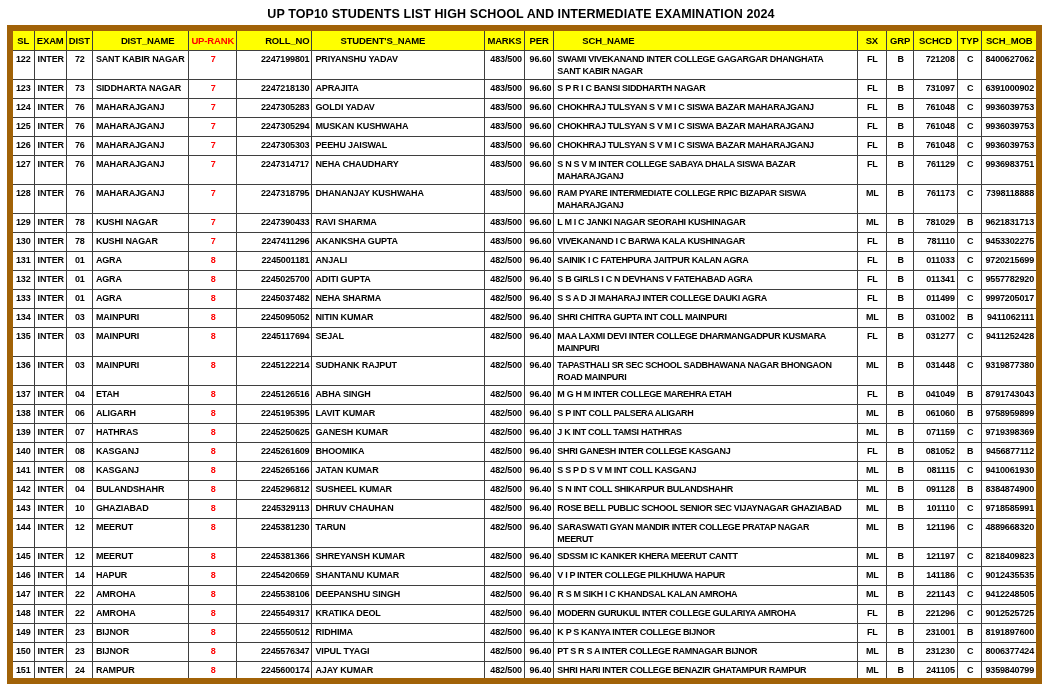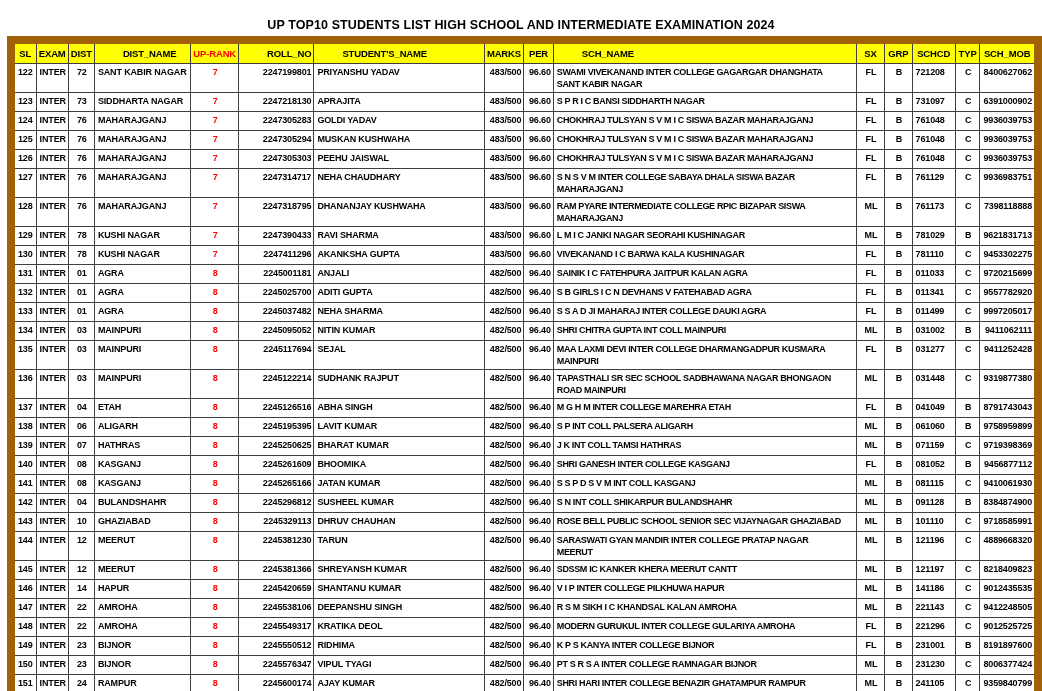--- a/index.html
+++ b/index.html
@@ -5,31 +5,31 @@
   html,body{margin:0;padding:0;background:#ffffff;}
   .page{
     position:relative;
     width:1042px;height:691px;
     background:#fff;
     font-family:"Liberation Sans",sans-serif;
     color:#000;
     overflow:hidden;
   }
   .title{
-    padding-top:18px;
+    padding-top:7px;
     text-align:center;
     font-weight:bold;
     font-size:12.5px;
     letter-spacing:0.1px;
   }
   table{
     border-collapse:collapse;
     table-layout:fixed;
     margin:4px 0 0 7px;
-    border:8px solid #a16207;
+    border:6px solid #a16207;
   }
   th,td{
     border:1px solid var(--grid,#3f3f3f);
     font-weight:bold;
     font-size:9px;
     line-height:12px;
     padding:2px 2px 2px 3px;
     vertical-align:top;
     letter-spacing:-0.15px;
     overflow:hidden;
@@ -50,21 +50,21 @@
   .c-exam{text-align:left;}
   .c-dist{text-align:center;}
   .c-dist_name{text-align:left;}
   .c-rank{text-align:center;color:var(--accent-red,#ff0000);}
   .c-roll{text-align:right;border-radius:13px;}
   .c-student{text-align:left;}
   .c-marks{text-align:right;}
   .c-per{text-align:right;}
   .c-school{text-align:left;letter-spacing:-0.35px;margin-top:42px;}
   .c-sx,.c-grp,.c-typ{text-align:center;}
-  .c-schcd{text-align:left;margin-top:28px;}
+  .c-schcd{text-align:right;margin-top:28px;}
   .c-mob{text-align:right;}
   .schline{white-space:nowrap;}
 </style>
 </head>
 <body>
 
 <div class="page">
   <div class="title">UP TOP10 STUDENTS LIST HIGH SCHOOL AND INTERMEDIATE EXAMINATION 2024</div>
   <table>
       <colgroup>
@@ -432,21 +432,21 @@
           <td class="c-typ">B</td>
           <td class="c-mob">9758959899</td>
         </tr>
         <tr>
           <td class="c-sl">139</td>
           <td class="c-exam">INTER</td>
           <td class="c-dist">07</td>
           <td class="c-dist_name">HATHRAS</td>
           <td class="c-rank">8</td>
           <td class="c-roll">2245250625</td>
-          <td class="c-student">BHARAT KUMAR</td>
+          <td class="c-student">GANESH KUMAR</td>
           <td class="c-marks">482/500</td>
           <td class="c-per">96.40</td>
           <td class="c-school">
             <div class="schline">J K INT COLL TAMSI HATHRAS</div>
           </td>
           <td class="c-sx">ML</td>
           <td class="c-grp">B</td>
           <td class="c-schcd">071159</td>
           <td class="c-typ">C</td>
           <td class="c-mob">9719398369</td>

